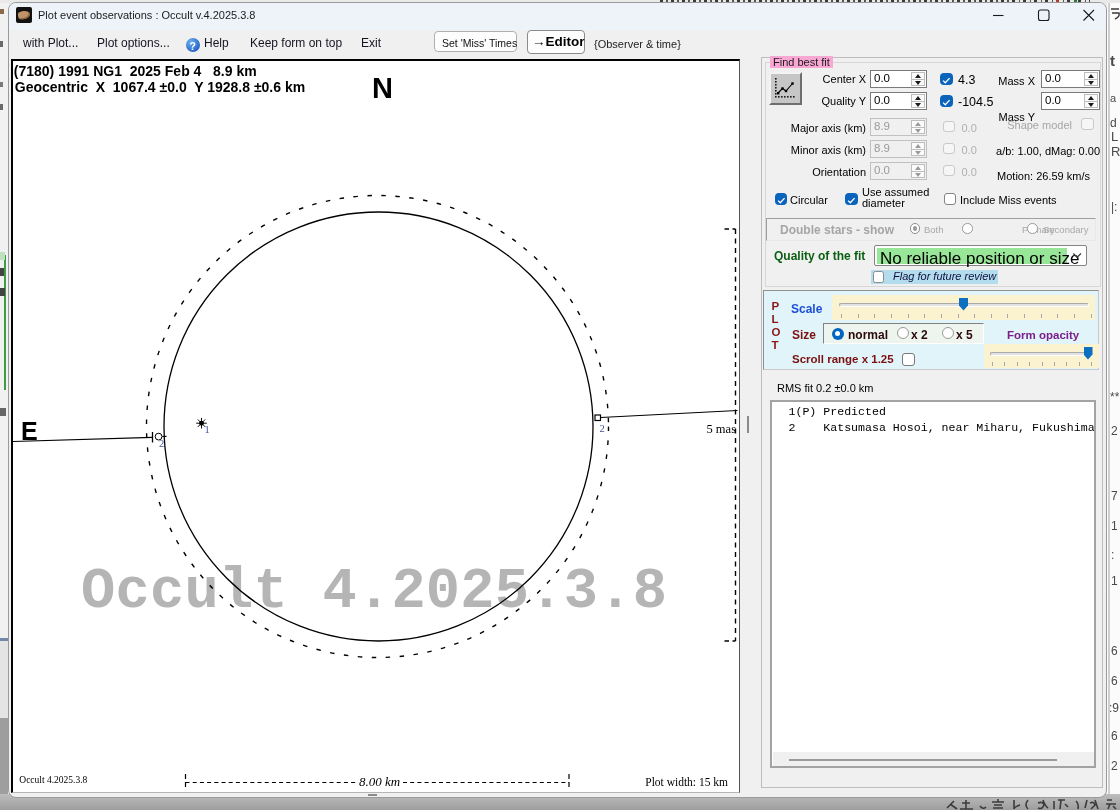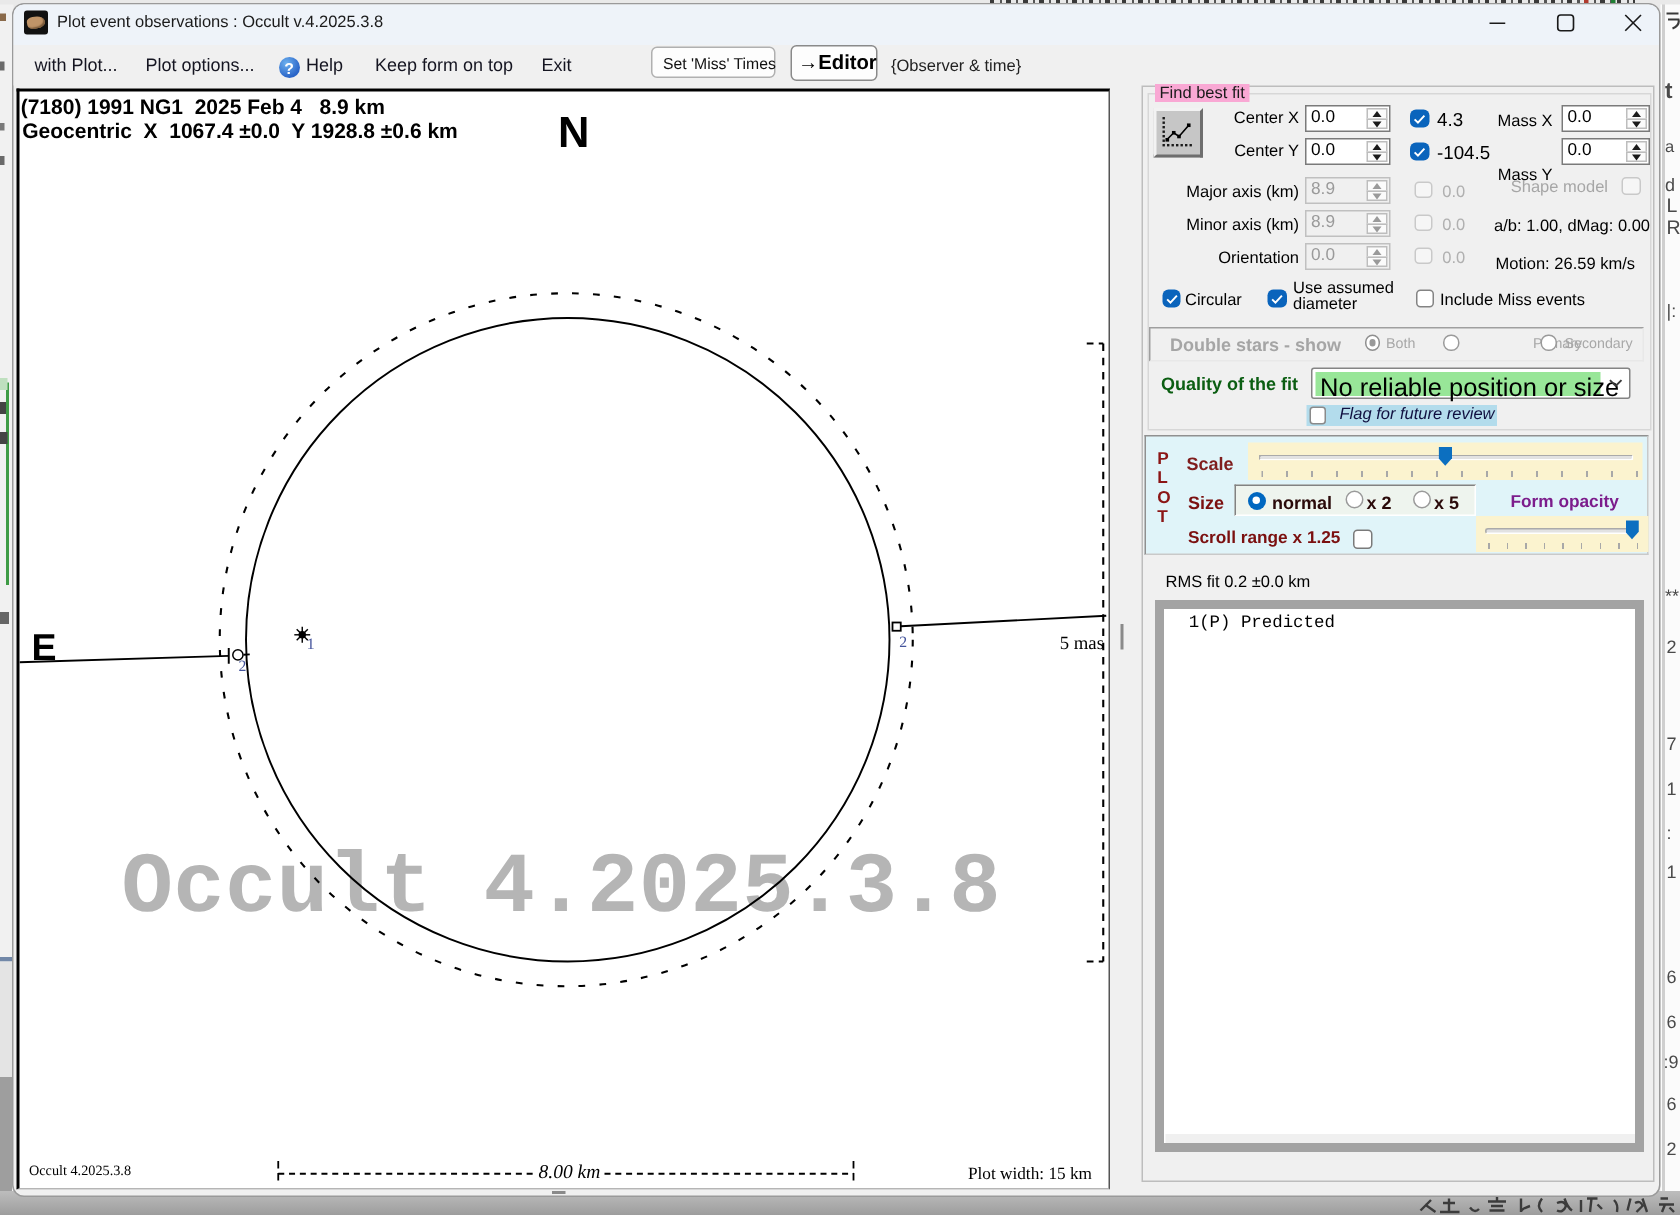--- a/index.html
+++ b/index.html
@@ -195,21 +195,21 @@
   <polyline points="7,19 11.5,14.5 15,17 21.5,9.5" fill="none" stroke="#000" stroke-width="1.1"></polyline>
   <g fill="#000">
     <rect x="6" y="18" width="2.4" height="2.4"></rect>
         <rect x="10.3" y="13.3" width="2.4" height="2.4"></rect>
         <rect x="13.8" y="15.8" width="2.4" height="2.4"></rect>
         <rect x="20.3" y="8.3" width="2.4" height="2.4"></rect>
   </g>
 </svg></div>
 
 <div class="lbl" style="left:866px;top:73px;font-size:11px;transform:translateX(-100%);">Center X</div>
-<div class="lbl" style="left:866px;top:95px;font-size:11px;transform:translateX(-100%);">Center Y</div>
+<div class="lbl" style="left:866px;top:95px;font-size:11px;transform:translateX(-100%);">Quality Y</div>
 <div class="lbl" style="left:866px;top:121.5px;font-size:11px;transform:translateX(-100%);">Major axis (km)</div>
 <div class="lbl" style="left:866px;top:143.5px;font-size:11px;transform:translateX(-100%);">Minor axis (km)</div>
 <div class="lbl" style="left:866px;top:165.5px;font-size:11px;transform:translateX(-100%);">Orientation</div>
 <div class="lbl" style="left:1035px;top:74.5px;font-size:11px;transform:translateX(-100%);">Mass X</div>
 <div class="lbl" style="left:1035px;top:96.5px;font-size:11px;transform:translateX(-100%);margin-top:14px;">Mass Y</div>
 <div class="lbl" style="left:1072px;top:118.5px;font-size:11px;color:#a6a6a6;transform:translateX(-100%);">Shape model</div>
 <div class="lbl" style="left:1100px;top:145px;font-size:11px;transform:translateX(-100%);">a/b: 1.00, dMag: 0.00</div>
 <div class="lbl" style="left:1090px;top:169.5px;font-size:11px;transform:translateX(-100%);">Motion: 26.59 km/s</div>
 
 <div class="spin" style="left:870px;top:70px;">
@@ -293,21 +293,21 @@
 <svg class="abs" style="left:1071.5px;top:251.5px;" width="12" height="8" viewBox="0 0 14 9">
     <path d="M1.5 1.5 L6 6 L10.5 1.5" fill="none" stroke="#3a3a3a" stroke-width="1.5"></path>
   </svg>
 
 <div class="abs" style="left:870.5px;top:269.5px;width:127px;height:14.5px;background:#b3dcec;"></div>
 <div class="abs" style="left:872.5px;top:271px;width:11.5px;height:11.5px;background:#fff;border:1px solid #8a8a8a;border-radius:2.5px;box-sizing:border-box;"></div>
 <div class="lbl" style="left:893px;top:270px;font-size:11px;font-style:italic;color:#101040;">Flag for future review</div>
 
 <div class="abs" style="left:763px;top:290px;width:336px;height:80px;background:#e0f4f9;border:1px solid;border-color:#909090 #c9c9c9 #c9c9c9 #909090;box-sizing:border-box;"></div>
 <div class="lbl" style="left:771.5px;top:300px;font-size:11.5px;font-weight:bold;color:#8b1515;line-height:13px;">P<br>L<br>O<br>T</div>
-<div class="lbl" style="left:791px;top:301.5px;font-size:12px;font-weight:bold;color:#7f1d1d;">Scale</div>
+<div class="lbl" style="left:791px;top:301.5px;font-size:12px;font-weight:bold;color:#1d4ed8;">Scale</div>
 <div class="abs" style="left:832px;top:295px;width:263px;height:25px;background:#fbf3cf;"></div>
 <div class="abs" style="left:839px;top:302.5px;width:250px;height:4.5px;background:#e2e2e2;border:1px solid;border-color:#aaa #fff #fff #aaa;border-radius:2px;box-sizing:border-box;"></div>
 <div class="abs" style="left:959px;top:297.5px;width:9px;height:13px;background:#0c6fc0;clip-path:polygon(0 0,100% 0,100% 62%,50% 100%,0 62%);"></div>
 <div class="abs" style="left:840.5px;top:313.5px;width:251px;height:4.5px;background:repeating-linear-gradient(90deg,#a8a8a8 0 1px,transparent 1px 16.65px);"></div>
 <div class="lbl" style="left:792px;top:328px;font-size:12px;font-weight:bold;color:#7b1010;">Size</div>
 <div class="abs" style="left:822.5px;top:323px;width:161px;height:21px;background:#eef4ee;border:1px solid;border-color:#828282 #fff #fff #828282;box-sizing:border-box;"></div>
 <div class="radb" style="left:831.5px;top:327.5px;"></div>
 <div class="lbl" style="left:848px;top:327.5px;font-size:12px;font-weight:bold;color:#2a0a0a;">normal</div>
 <div class="rado" style="left:896.5px;top:327px;width:12px;height:12px;"></div>
 <div class="lbl" style="left:911px;top:327.5px;font-size:12px;font-weight:bold;color:#2a0a0a;">x 2</div>
@@ -315,17 +315,18 @@
 <div class="lbl" style="left:956px;top:327.5px;font-size:12px;font-weight:bold;color:#2a0a0a;">x 5</div>
 <div class="lbl" style="left:1007px;top:328.5px;font-size:11.5px;font-weight:bold;color:#7c1d8c;">Form opacity</div>
 <div class="lbl" style="left:792px;top:353px;font-size:11.5px;font-weight:bold;color:#7b1010;">Scroll range x 1.25</div>
 <div class="abs" style="left:902px;top:352.5px;width:13px;height:13px;background:#fff;border:1px solid #7a7a7a;border-radius:3px;box-sizing:border-box;"></div>
 <div class="abs" style="left:984px;top:344px;width:115px;height:24px;background:#fbf3cf;"></div>
 <div class="abs" style="left:990px;top:351.5px;width:102px;height:4.5px;background:#e2e2e2;border:1px solid;border-color:#aaa #fff #fff #aaa;border-radius:2px;box-sizing:border-box;"></div>
 <div class="abs" style="left:1083.5px;top:346.5px;width:9px;height:13px;background:#0c6fc0;clip-path:polygon(0 0,100% 0,100% 62%,50% 100%,0 62%);"></div>
 <div class="abs" style="left:992px;top:361.5px;width:101px;height:4.5px;background:repeating-linear-gradient(90deg,#a8a8a8 0 1px,transparent 1px 12.4px);"></div>
 
 <div class="lbl" style="left:777px;top:382px;font-size:11px;">RMS fit 0.2 ±0.0 km</div>
-<div class="abs" style="left:769.5px;top:399.5px;width:326px;height:368px;background:#fff;border:6px solid #a3a3a3;box-sizing:border-box;overflow:hidden;">
+<div class="abs" style="left:769.5px;top:399.5px;width:326px;height:368px;background:#fff;border:2px solid #a3a3a3;box-sizing:border-box;overflow:hidden;">
   <div class="lbl" style="left:17px;top:3px;font-size:11.6px;font-family:'Liberation Mono',monospace;">1(P) Predicted</div>
+  <div class="lbl" style="left:17px;top:19.3px;font-size:11.6px;font-family:'Liberation Mono',monospace;">2&nbsp;&nbsp;&nbsp;&nbsp;Katsumasa Hosoi, near Miharu, Fukushima</div>
   <div class="abs" style="left:1px;top:350px;width:324px;height:16px;background:#f0f0f0;"></div>
   <div class="abs" style="left:17px;top:357px;width:268px;height:2.5px;background:#9a9a9a;"></div>
 </div>
 
 </body></html>

